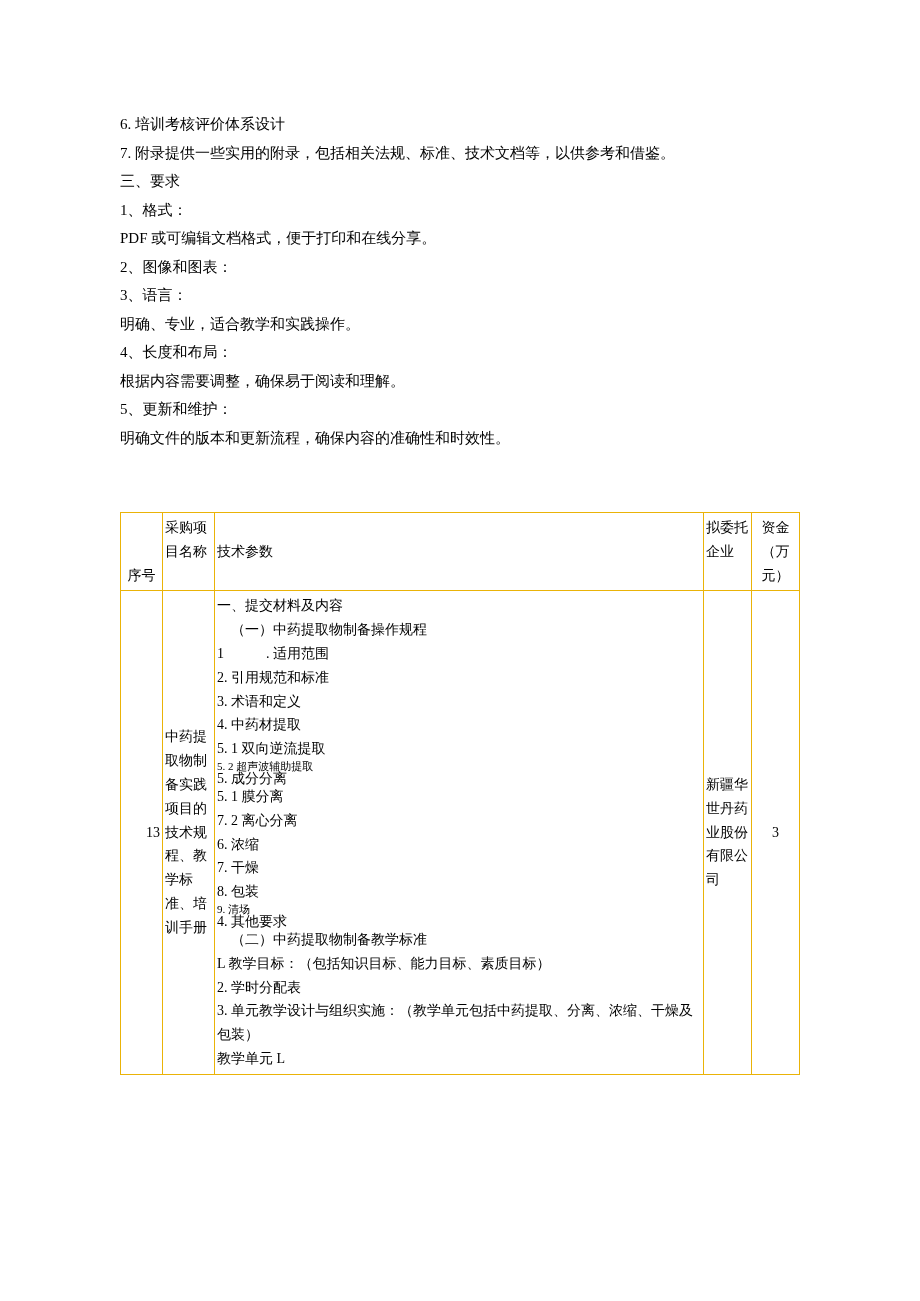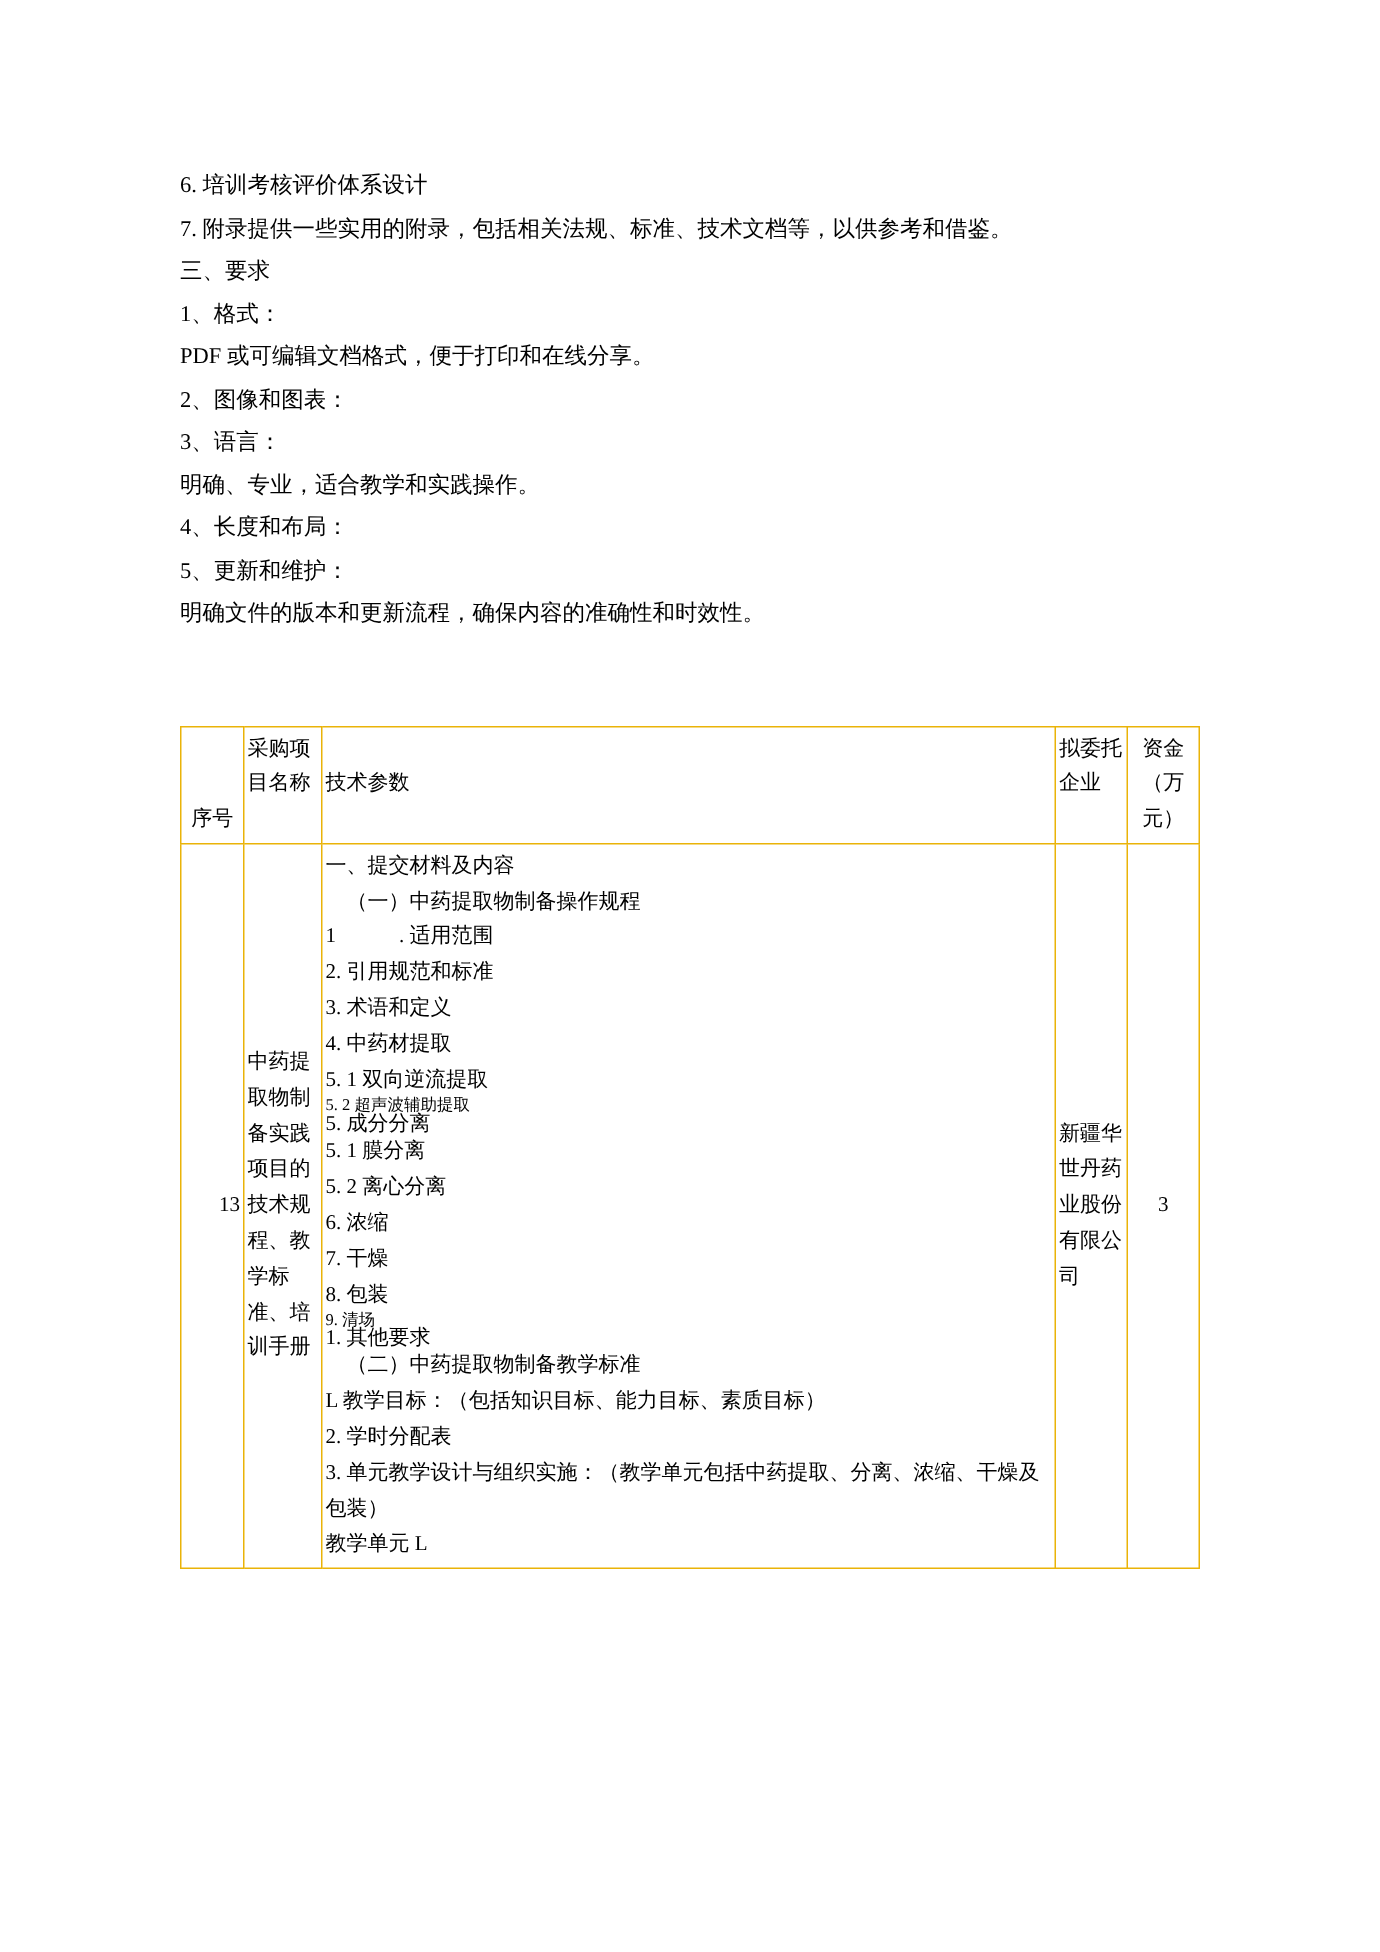--- a/index.html
+++ b/index.html
@@ -63,20 +63,21 @@
 <div class="text-block">
   <p>6. 培训考核评价体系设计</p>
   <p>7. 附录提供一些实用的附录，包括相关法规、标准、技术文档等，以供参考和借鉴。</p>
   <p>三、要求</p>
   <p>1、格式：</p>
   <p>PDF 或可编辑文档格式，便于打印和在线分享。</p>
   <p>2、图像和图表：</p>
   <p>3、语言：</p>
   <p>明确、专业，适合教学和实践操作。</p>
   <p>4、长度和布局：</p>
+  <p>根据内容需要调整，确保易于阅读和理解。</p>
   <p>5、更新和维护：</p>
   <p>明确文件的版本和更新流程，确保内容的准确性和时效性。</p>
 </div>
 
 <div class="table-wrap">
   <table>
     <colgroup>
       <col class="col-seq">
       <col class="col-name">
       <col class="col-tech">
@@ -115,27 +116,27 @@
           <p>1　　　. 适用范围</p>
           <p>2. 引用规范和标准</p>
           <p>3. 术语和定义</p>
           <p>4. 中药材提取</p>
           <p>5. 1 双向逆流提取</p>
           <div class="overlap-wrap" style="height:24px;">
             <span class="overlap-item" style="top:-4px;font-size:11px;">5. 2 超声波辅助提取</span>
             <span class="overlap-item" style="top:6px;text-align:center;">5. 成分分离</span>
           </div>
           <p>5. 1 膜分离</p>
-          <p>5. 2 离心分离</p>
+          <p>7. 2 离心分离</p>
           <p>6. 浓缩</p>
           <p>7. 干燥</p>
           <p>8. 包装</p>
           <div class="overlap-wrap" style="height:24px;">
             <span class="overlap-item" style="top:-4px;font-size:11px;">9. 清场</span>
-            <span class="overlap-item" style="top:6px;">1. 其他要求</span>
+            <span class="overlap-item" style="top:6px;">4. 其他要求</span>
           </div>
           <p>　（二）中药提取物制备教学标准</p>
           <p>L 教学目标：（包括知识目标、能力目标、素质目标）</p>
           <p>2. 学时分配表</p>
           <p>3. 单元教学设计与组织实施：（教学单元包括中药提取、分离、浓缩、干燥及包装）</p>
           <p>教学单元 L</p>
         </div>
       </td>
       <td class="cell-company">新疆华世丹药业股份有限公司</td>
       <td class="cell-fund">3</td>

